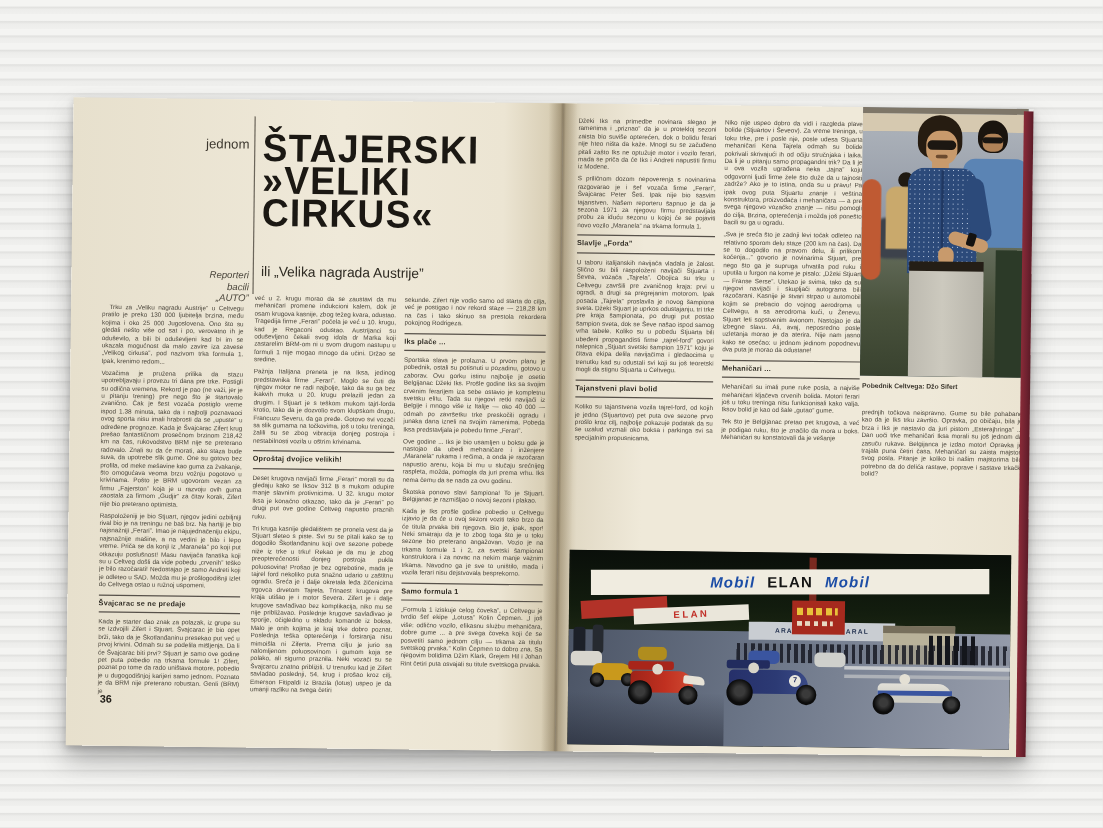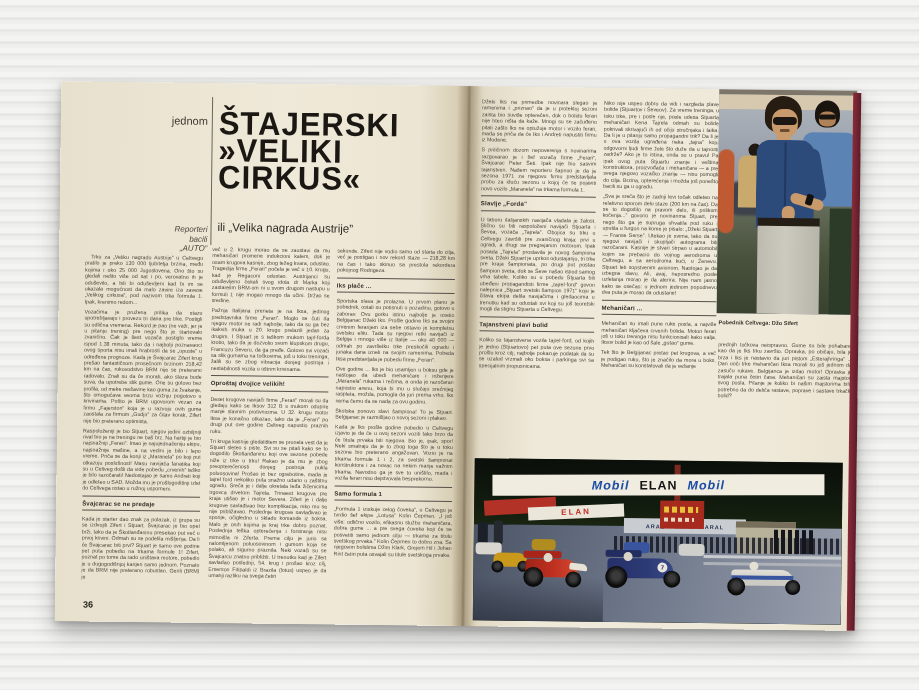--- a/index.html
+++ b/index.html
@@ -86,21 +86,21 @@
         <p>sekunde. Zifert nije vodio samo od starta do cilja, već je postigao i nov rekord staze — 218,28 km na čas i tako skinuo sa prestola rekordera pokojnog Rodrigeza.</p>
         <div class="subhead">Iks plače ...</div>
         <p>Sportska slava je prolazna. U prvom planu je pobednik, ostali su potisnuti u pozadinu, gotovo u zaborav. Ovu gorku istinu najbolje je osetio Belgijanac Džeki Iks. Prošle godine Iks sa svojim crvenim ferarijem iza sebe ostavio je kompletnu svetsku elitu. Tada su njegovi retki navijači iz Belgije i mnogo više iz Italije — oko 40 000 — odmah po završetku trke preskočili ogradu i junaka dana izneli na svojim ramenima. Pobeda Iksa predstavljala je pobedu firme „Ferari”.</p>
         <p>Ove godine ... Iks je bio usamljen u boksu gde je nastojao da ubedi mehaničare i inženjere „Maranela” rukama i rečima, a onda je razočaran napustio arenu, koja bi mu u slučaju srećnijeg raspleta, možda, pomogla da juri prema vrhu. Iks nema čemu da se nada za ovu godinu.</p>
         <p>Škotska ponovo slavi šampiona! To je Stjuart. Belgijanac je razmišljao o novoj sezoni i plakao.</p>
         <p>Kada je Iks prošle godine pobedio u Celtvegu izjavio je da će u ovoj sezoni voziti tako brzo da će titula prvaka biti njegova. Bio je, ipak, spor! Neki smatraju da je to zbog toga što je u toku sezone bio preterano angažovan. Vozio je na trkama formule 1 i 2, za svetski šampionat konstruktora i za novac na nekim manje važnim trkama. Navodno ga je sve to uništilo, mada i vozila ferari nisu dejstvovala besprekorno.</p>
         <div class="subhead">Samo formula 1</div>
         <p>„Formula 1 iziskuje celog čoveka”, u Celtvegu je tvrdio šef ekipe „Lotusa” Kolin Čepmen. „I još više: odlično vozilo, efikasnu službu mehaničara, dobre gume ... a pre svega čoveka koji će se posvetiti samo jednom cilju — trkama za titulu svetskog prvaka.” Kolin Čepmen to dobro zna. Sa njegovim bolidima Džim Klark, Grejem Hil i Johan Rint četiri puta osvajali su titule svetskoga prvaka.</p>
       </div>
 
-      <div class="abs pageno" style="left:28px;top:518px;">36</div>
+      <div class="abs pageno" style="left:28px;top:496px;">36</div>
     </div>
 
     <div id="right-page" class="abs">
 
       <div class="abs col" style="left:13px;top:12px;width:115px;height:356px;">
         <p>Džeki Iks na primedbe novinara slegao je ramenima i „priznao” da je u protekloj sezoni zaista bio suviše opterećen, dok o bolidu ferari nije hteo ništa da kaže. Mnogi su se začuđeno pitali zašto Iks ne optužuje motor i vozilo ferari, mada se priča da će Iks i Andreti napustiti firmu iz Modene.</p>
         <p>S priličnom dozom nepoverenja s novinarima razgovarao je i šef vozača firme „Ferari”, Švajcarac Peter Šeti. Ipak nije bio sasvim tajanstven. Našem reporteru šapnuo je da je sezona 1971 za njegovu firmu predstavljala probu za iduću sezonu u kojoj će se pojaviti novo vozilo „Maranela” na trkama formula 1.</p>
         <div class="subhead">Slavlje „Forda”</div>
         <p>U taboru italijanskih navijača vladala je žalost. Slično su bili raspoloženi navijači Stjuarta i Ševea, vozača „Tajrela”. Obojica su trku u Celtvegu završili pre zvaničnog kraja: prvi u ogradi, a drugi sa pregrejanim motorom. Ipak posada „Tajrela” proslavila je novog šampiona sveta. Džeki Stjuart je uprkos odustajanju, tri trke pre kraja šampionata, po drugi put postao šampion sveta, dok se Ševe našao ispod samog vrha tabele. Koliko su u pobedu Stjuarta bili ubeđeni propagandisti firme „tajrel-ford” govori nalepnica „Stjuart svetski šampion 1971” koju je čitava ekipa delila navijačima i gledaocima u trenutku kad su odustali svi koji su još teoretski mogli da stignu Stjuarta u Celtvegu.</p>
         <div class="subhead">Tajanstveni plavi bolid</div>

